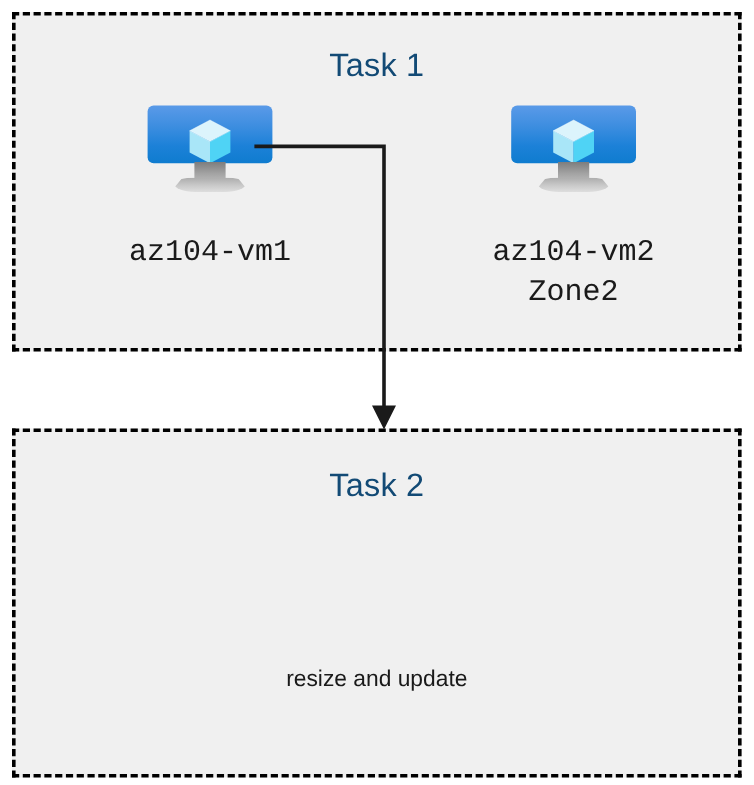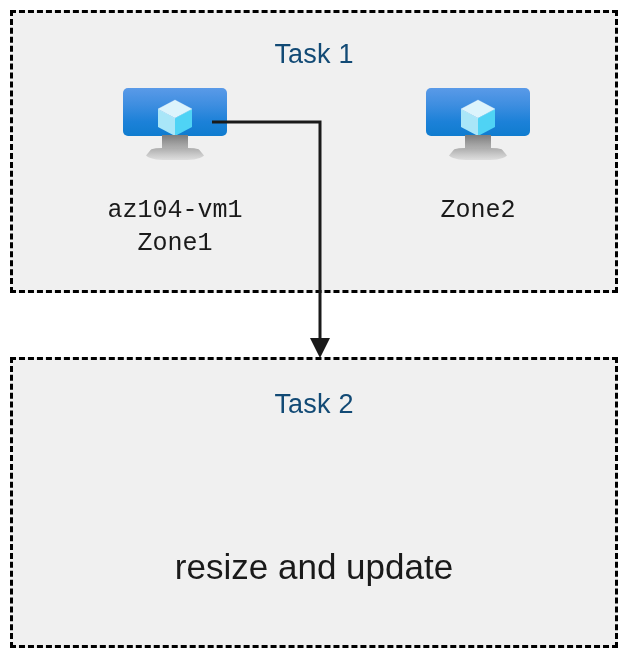--- a/index.html
+++ b/index.html
@@ -159,51 +159,51 @@
             <polygon points="4,12 21,21 21,39 4,30" fill="#a9e6f8"></polygon>
             <polygon points="38,12 38,30 21,39 21,21" fill="#4fd3f5"></polygon>
             <polygon points="21,3 38,12 21,21 4,12" fill="none" stroke="#ffffff" stroke-width="0.6" opacity="0.55"></polygon>
           </svg>
           <div class="vm-stand-neck"></div>
           <div class="vm-stand-base"></div>
         </div>
       </div>
       <div class="node-label">
         <span>az104-vm1</span>
-        <span class="line2">Zone1</span>
       </div>
     </div>
 
     <div class="vm-node" id="vm-node-2">
       <div class="node-icon-wrap">
         <div class="vm-icon">
           <div class="vm-screen"></div>
           <svg class="vm-cube" viewBox="0 0 42 42">
             <polygon points="21,3 38,12 21,21 4,12" fill="#dcf4fc"></polygon>
             <polygon points="4,12 21,21 21,39 4,30" fill="#a9e6f8"></polygon>
             <polygon points="38,12 38,30 21,39 21,21" fill="#4fd3f5"></polygon>
             <polygon points="21,3 38,12 21,21 4,12" fill="none" stroke="#ffffff" stroke-width="0.6" opacity="0.55"></polygon>
           </svg>
           <div class="vm-stand-neck"></div>
           <div class="vm-stand-base"></div>
         </div>
       </div>
       <div class="node-label">
+        <span>az104-vm2</span>
         <span class="line2">Zone2</span>
       </div>
     </div>
 
   </div>
 
   <div class="task-box" id="task-box-2">
 
     <div class="task-title" id="task-2-title">Task 2</div>
 
     <div style="position:absolute; left:0; top:190px; width:100%; text-align:center;">
-      <span style="font-size:35px; line-height:34px; color:#1a1a1a; font-family:'Liberation Sans','DejaVu Sans',sans-serif;">resize and update</span>
+      <span style="font-size:19px; line-height:34px; color:#1a1a1a; font-family:'Liberation Sans','DejaVu Sans',sans-serif;">resize and update</span>
     </div>
 
   </div>
 
   <svg id="connector-arrow" viewBox="0 0 628 654">
     <path d="M 212 122 L 320 122 L 320 344" fill="none" stroke="#1a1a1a" stroke-width="3"></path>
     <polygon points="320,358 310,338 330,338" fill="#1a1a1a"></polygon>
   </svg>
 
 </div>

